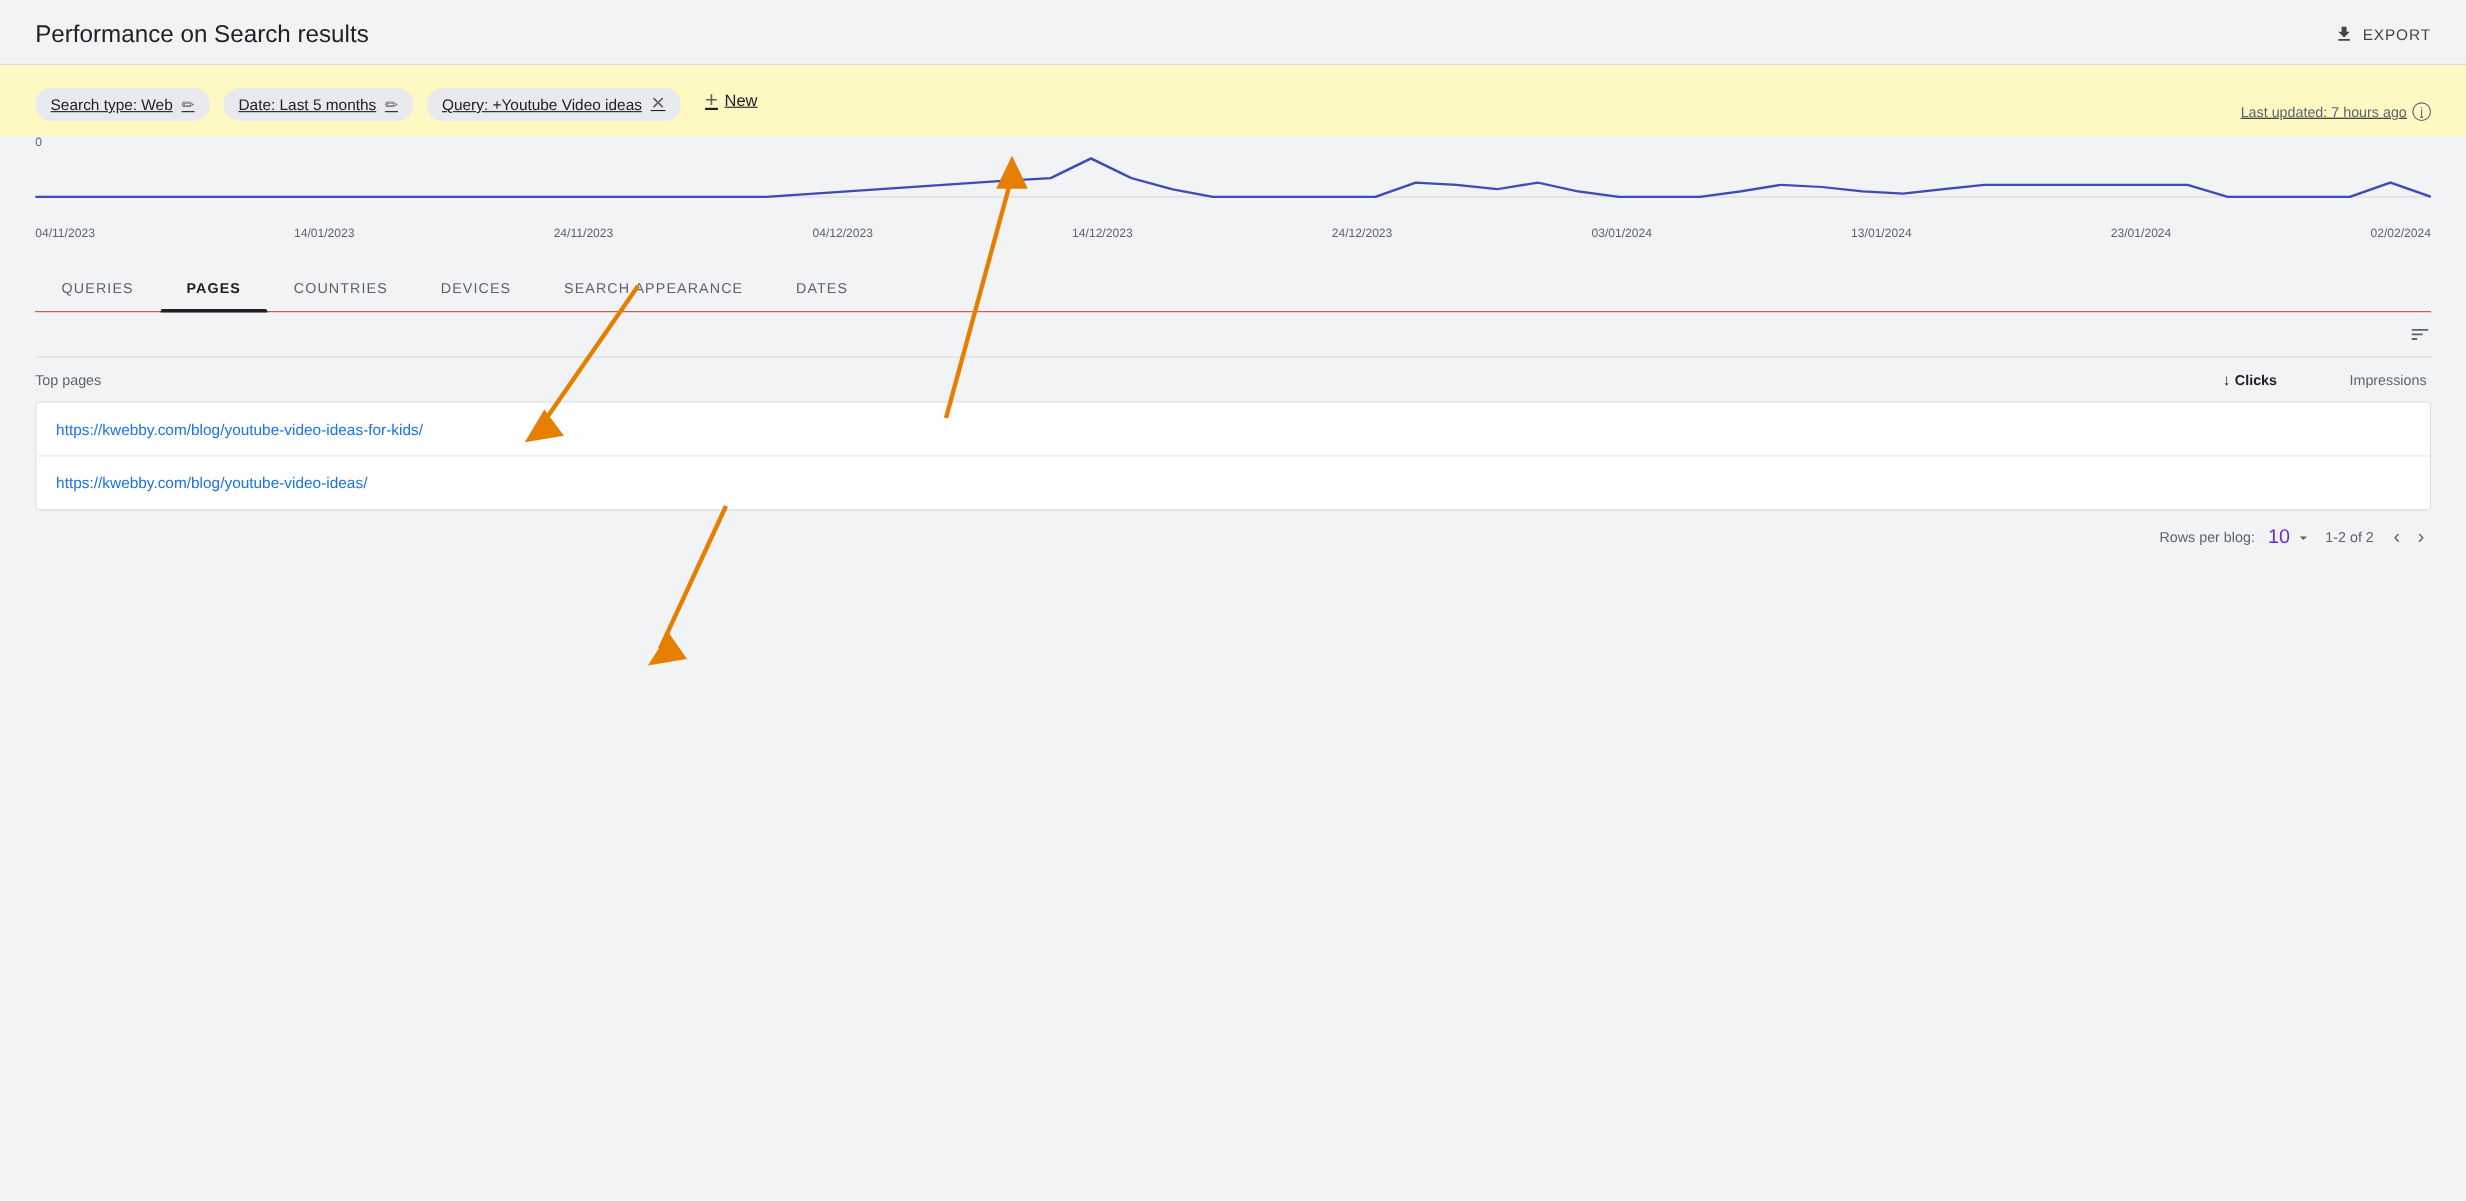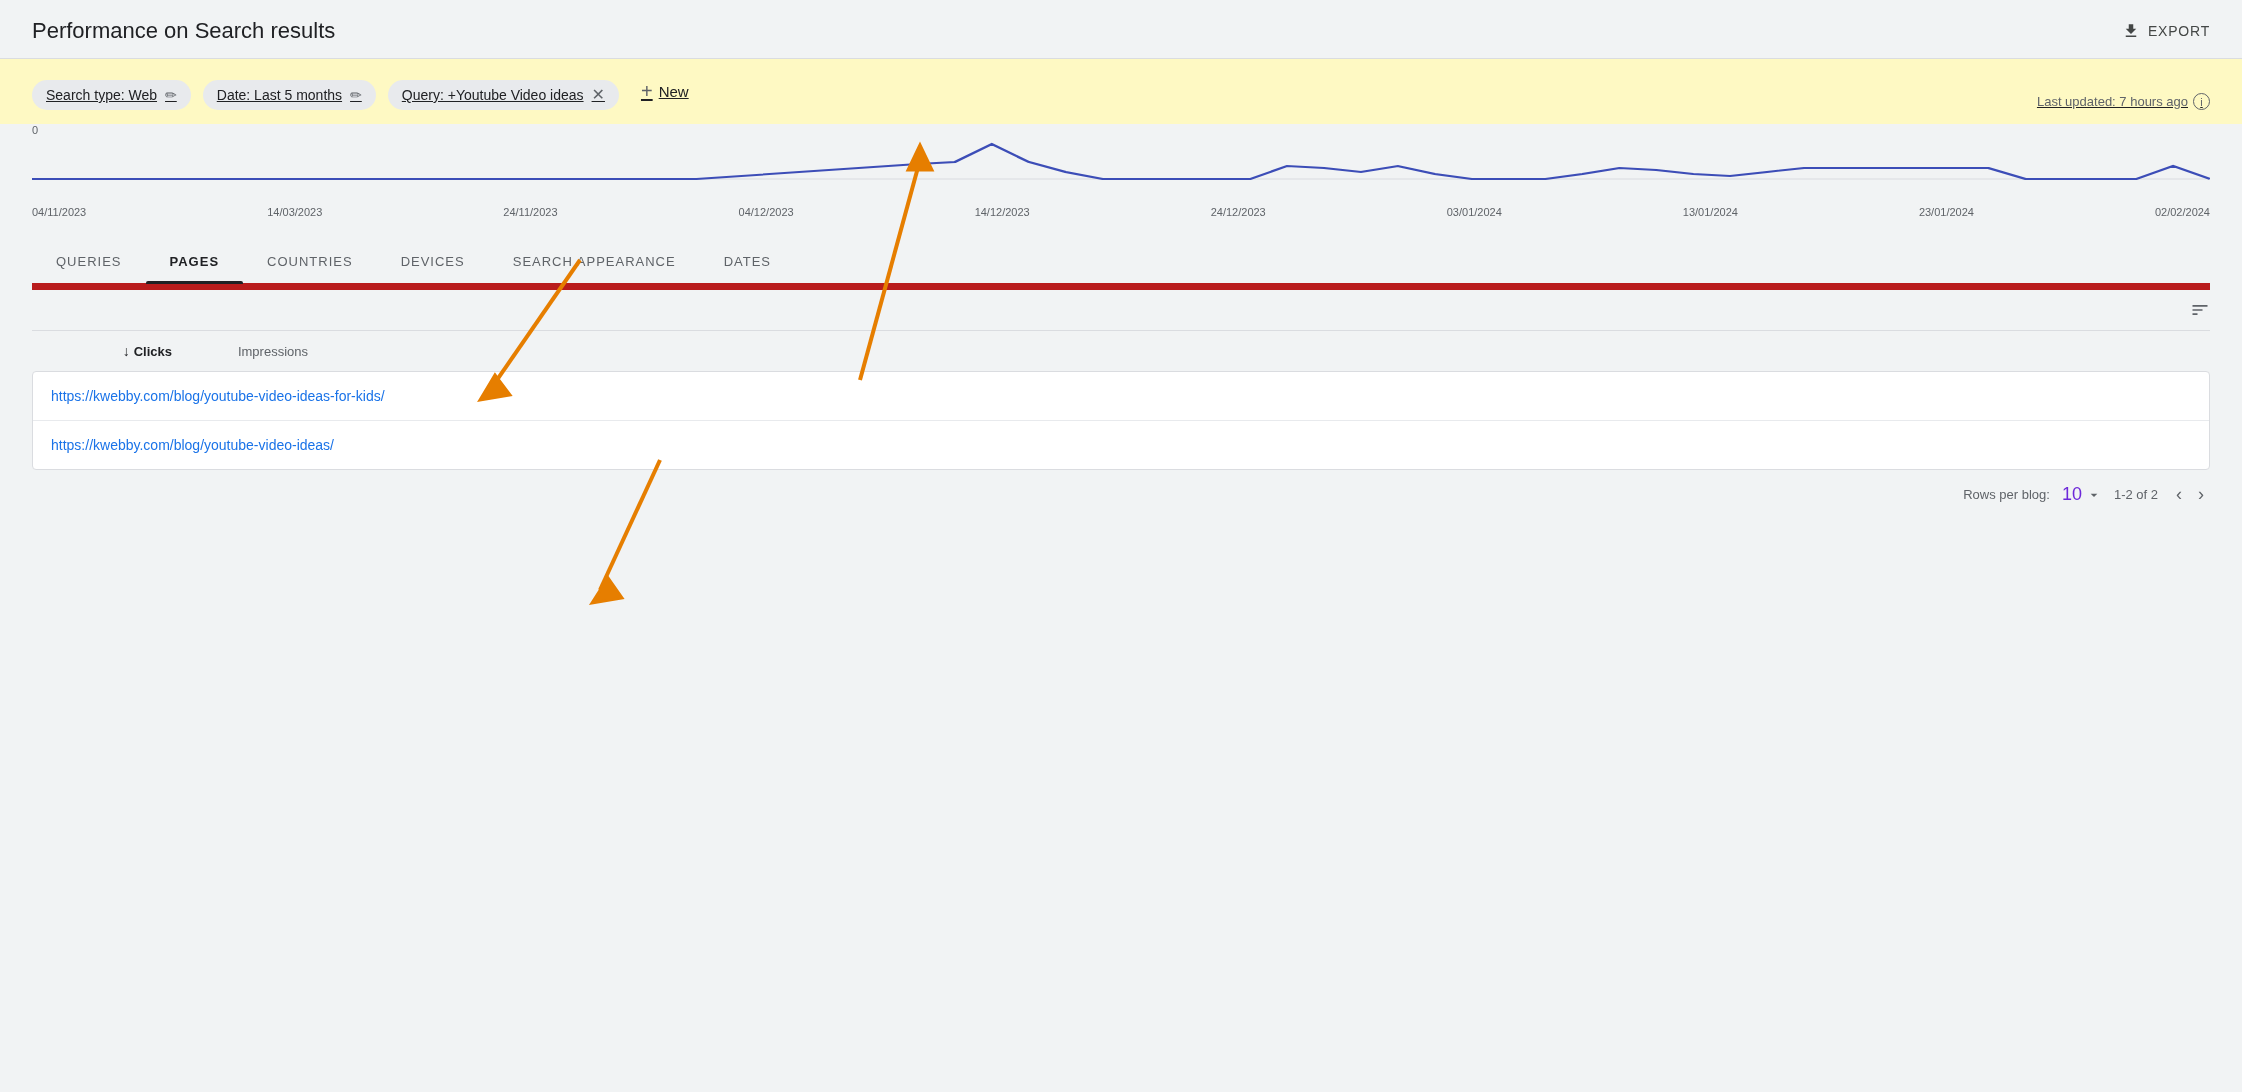--- a/index.html
+++ b/index.html
@@ -169,21 +169,21 @@
     
     .tabs-section {
       background: #f1f3f4;
       padding: 0 32px;
       margin-top: 24px;
     }
 
     .tabs-row {
       display: flex;
       gap: 0;
-      border-bottom: 7px solid #b91c1c;
+      border-bottom: 1px solid #b91c1c;
     }
 
     .tab-item {
       padding: 12px 24px 14px 24px;
       font-size: 13px;
       font-weight: 500;
       color: #5f6368;
       letter-spacing: 1px;
       text-transform: uppercase;
       cursor: pointer;
@@ -400,21 +400,21 @@
       <span class="chart-y-label">0</span>
       <svg class="chart-svg" viewBox="0 0 1180 60" preserveAspectRatio="none">
 
         <line x1="0" y1="55" x2="1180" y2="55" stroke="#dadce0" stroke-width="1"></line>
 
         <polyline points="0,55 120,55 240,55 360,55 480,40 500,38 520,20 540,38 560,48 580,55 600,55 620,55 640,55 660,55 680,42 700,44 720,48 740,42 760,50 780,55 800,55 820,55 840,50 860,44 880,46 900,50 920,52 940,48 960,44 980,44 1000,44 1020,44 1040,44 1060,44 1080,55 1100,55 1120,55 1140,55 1160,42 1180,55" fill="none" stroke="#3c4db7" stroke-width="2"></polyline>
       </svg>
     </div>
     <div class="chart-x-labels">
       <span>04/11/2023</span>
-      <span>14/03/2023</span>
+      <span>14/01/2023</span>
       <span>24/11/2023</span>
       <span>04/12/2023</span>
       <span>14/12/2023</span>
       <span>24/12/2023</span>
       <span>03/01/2024</span>
       <span>13/01/2024</span>
       <span>23/01/2024</span>
       <span>02/02/2024</span>
     </div>
   </div>
@@ -435,20 +435,21 @@
       <svg width="20" height="20" viewBox="0 0 24 24" fill="#5f6368">
         <path d="M3 18h6v-2H3v2zM3 6v2h18V6H3zm0 7h12v-2H3v2z"></path>
       </svg>
     </button>
   </div>
 
   <div class="table-section">
     <hr class="table-divider">
 
     <div class="table-header">
+      <div class="col-page">Top pages</div>
       <div class="col-clicks">
         <span style="font-size:14px;">↓</span>
         <span>Clicks</span>
       </div>
       <div class="col-impressions">Impressions</div>
     </div>
 
     <div class="table-body">
       <div class="table-row">
         <a class="row-url" href="#">https://kwebby.com/blog/youtube-video-ideas-for-kids/</a>

